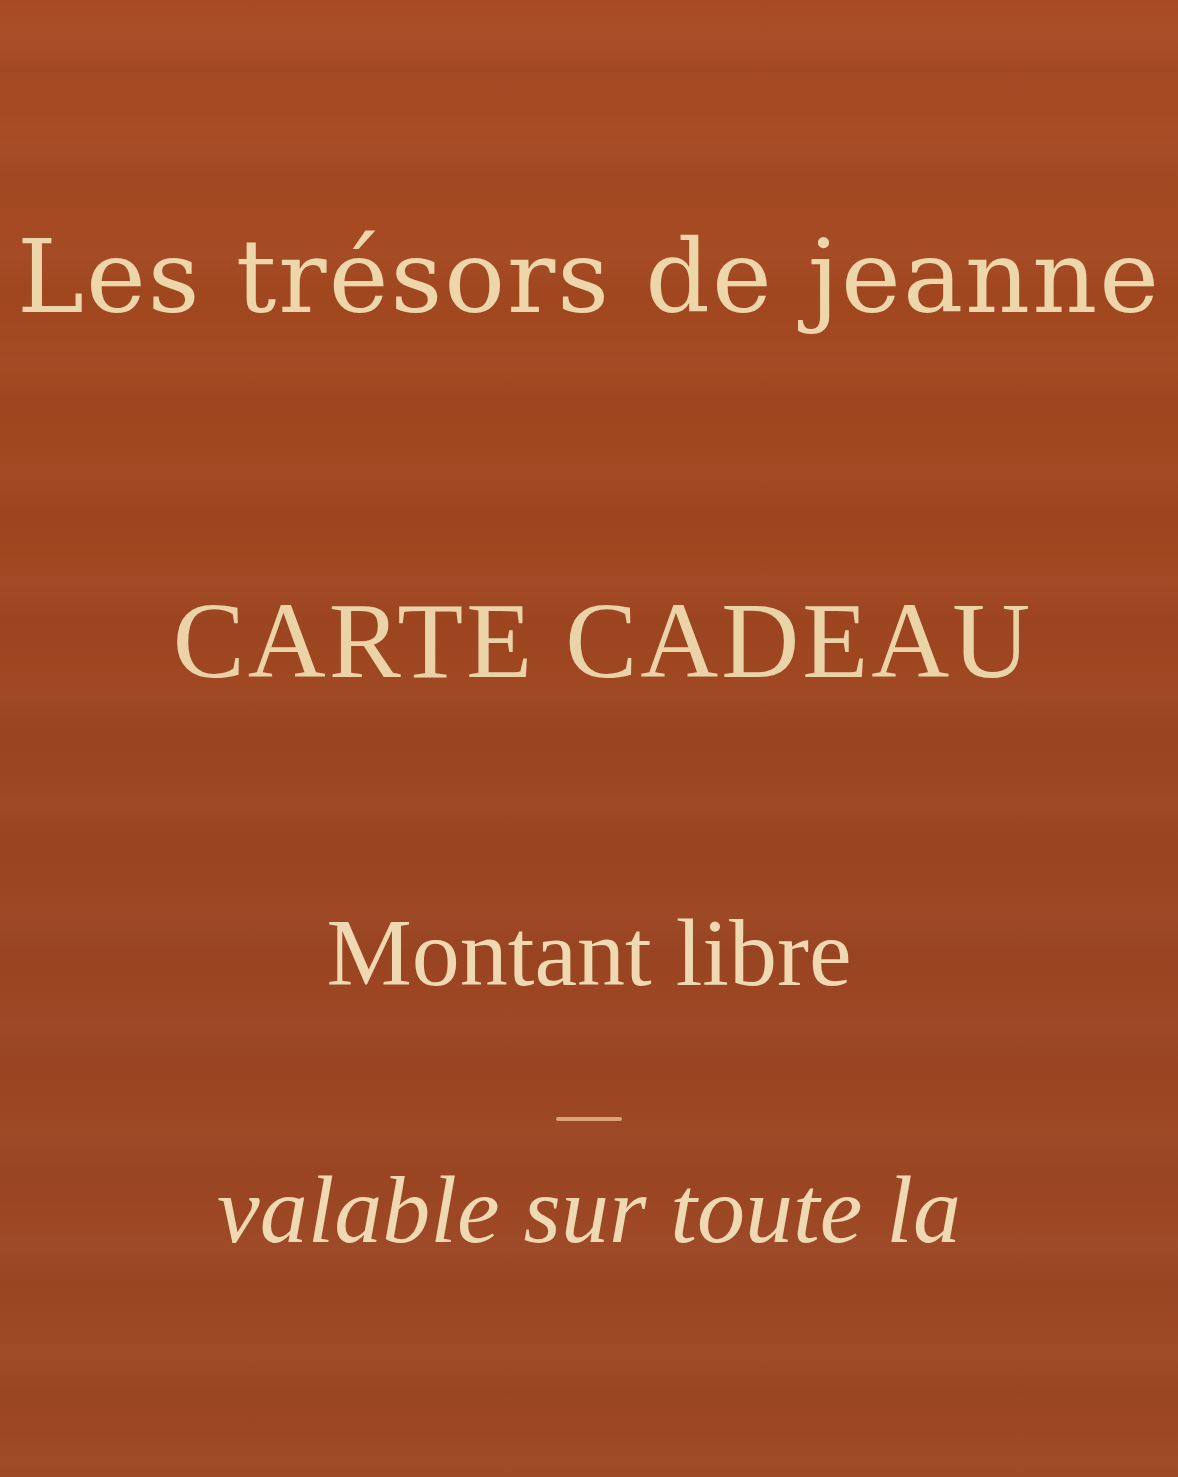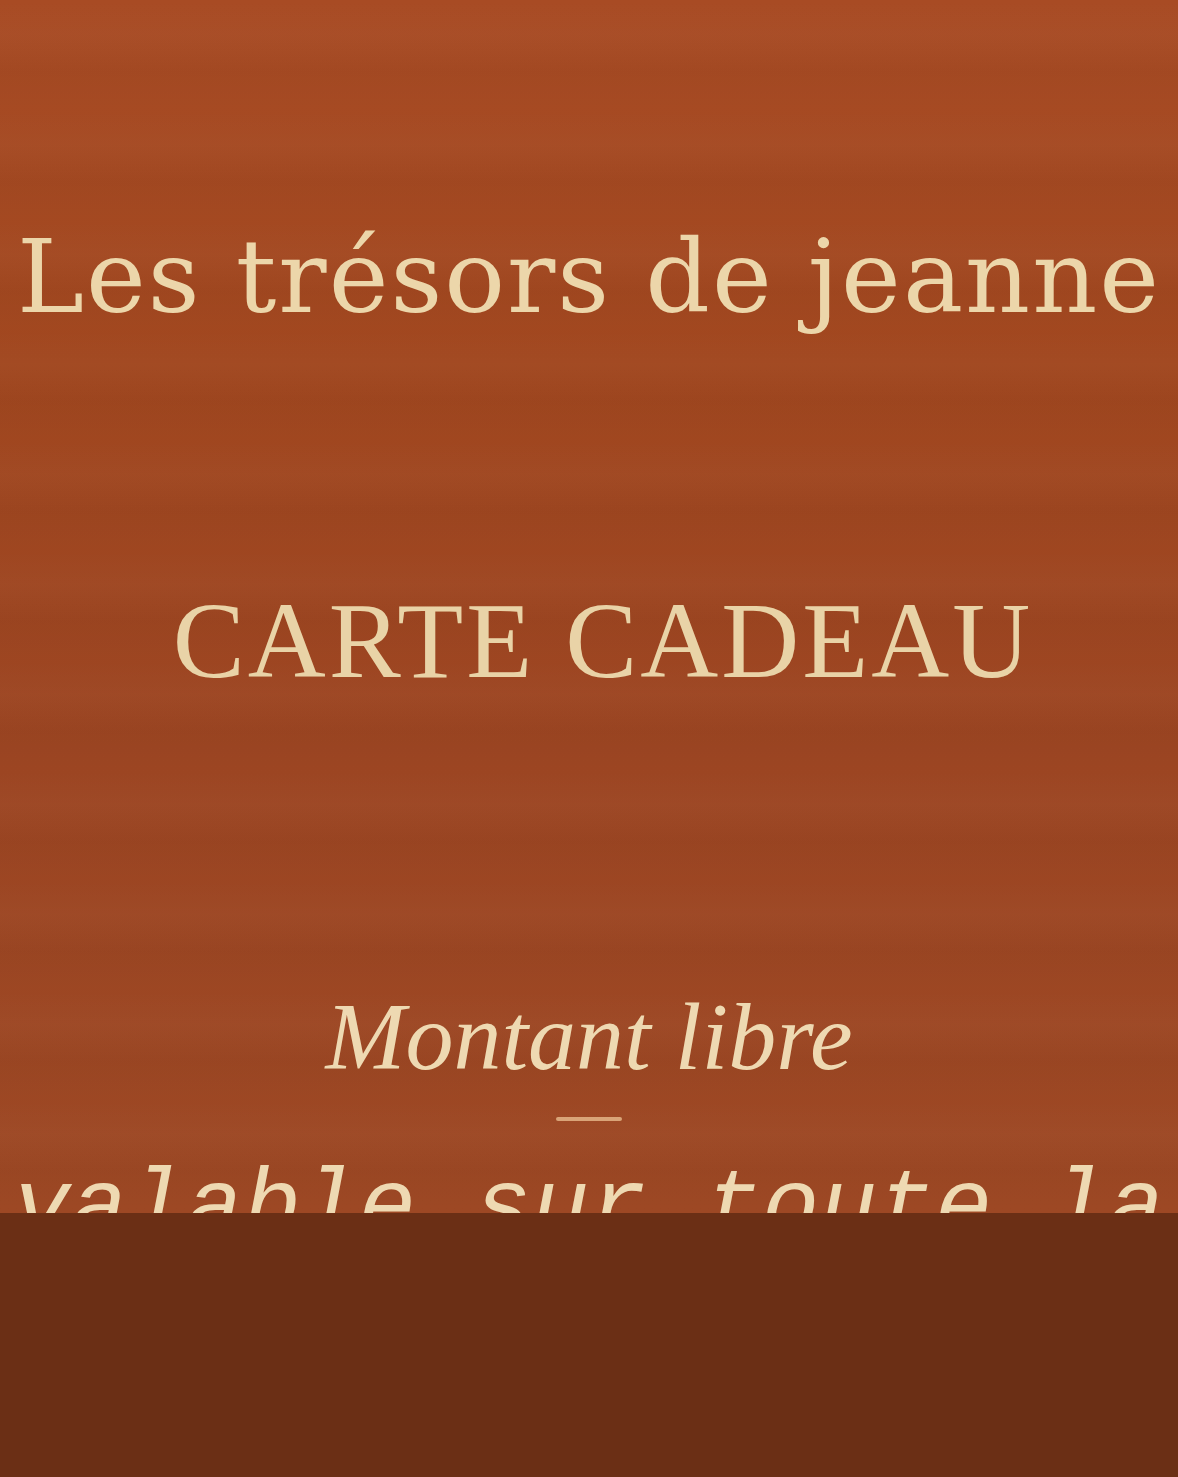--- a/index.html
+++ b/index.html
@@ -3,21 +3,21 @@
 <meta charset="utf-8">
 <style>
   html, body {
     margin: 0;
     padding: 0;
     background: #6b2f15;
   }
   .stage {
     position: relative;
     width: 1178px;
-    height: 1213px;
+    height: 1477px;
     overflow: hidden;
     background:
       repeating-linear-gradient(
         180deg,
         rgba(255,255,255,0.00) 0px,
         rgba(255,255,255,0.018) 34px,
         rgba(0,0,0,0.025) 72px,
         rgba(255,255,255,0.00) 110px
       ),
       linear-gradient(180deg, #a84b24 0%, #a1471f 30%, #9c4522 62%, #9d4824 100%);
@@ -43,40 +43,39 @@
   .title {
     top: 582px;
     font-family: "Liberation Serif", serif;
     font-size: 108px;
     line-height: 1.1;
     letter-spacing: 3px;
     color: #e9d3a7;
     padding-left: 28px;
   }
   .subtitle {
-    top: 984px;
+    top: 900px;
     font-family: "Liberation Serif", serif;
-    font-style: italic;
     font-size: 96px;
     line-height: 1.1;
     color: #eed9b2;
   }
   .divider {
     position: absolute;
     top: 1117px;
     left: 50%;
     transform: translateX(-50%);
     width: 66px;
     height: 4px;
     border-radius: 2px;
     background: #d9a478;
   }
   .desc {
     top: 1160px;
-    font-family: Liberation Mono, monospace;
+    font-family: Liberation Serif, serif;
     font-style: italic;
     font-size: 96px;
     line-height: 1.04;
     color: #eed9b2;
   }
 </style>
 </head>
 <body>
 
 <div class="stage">

